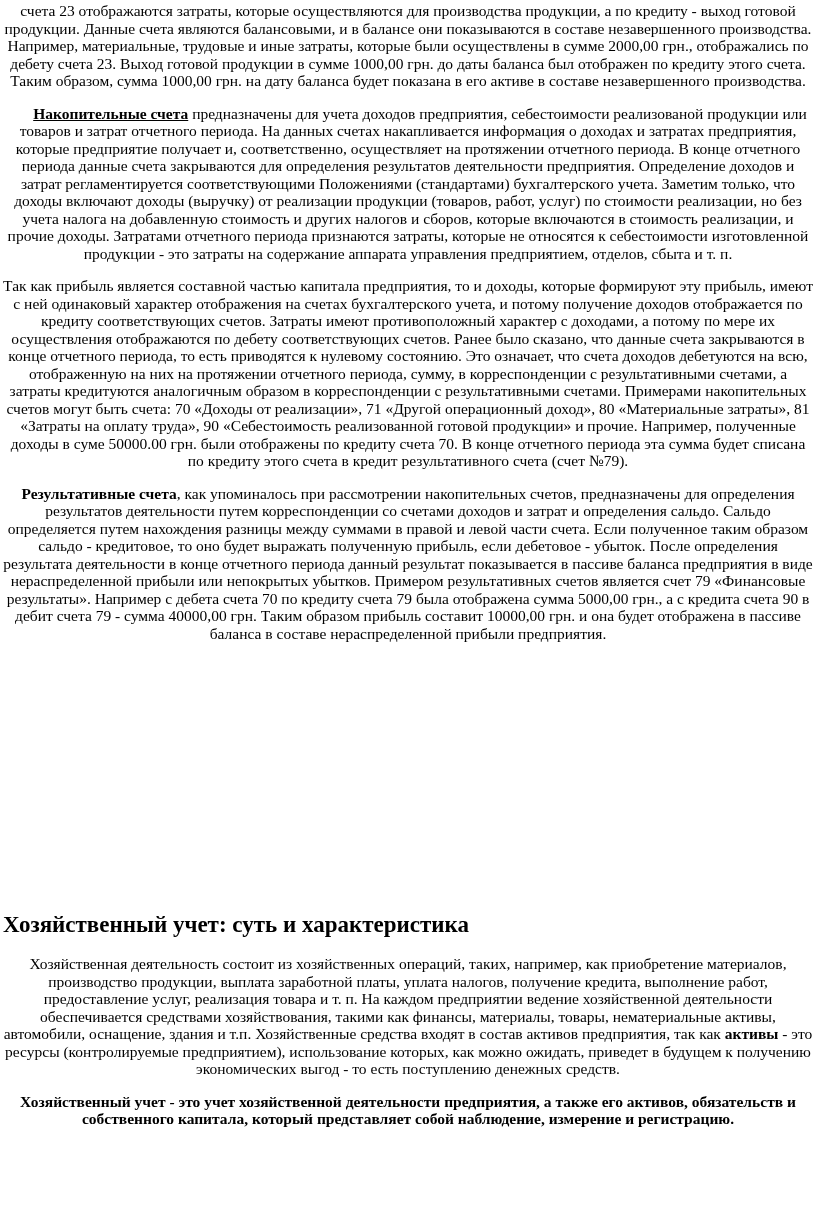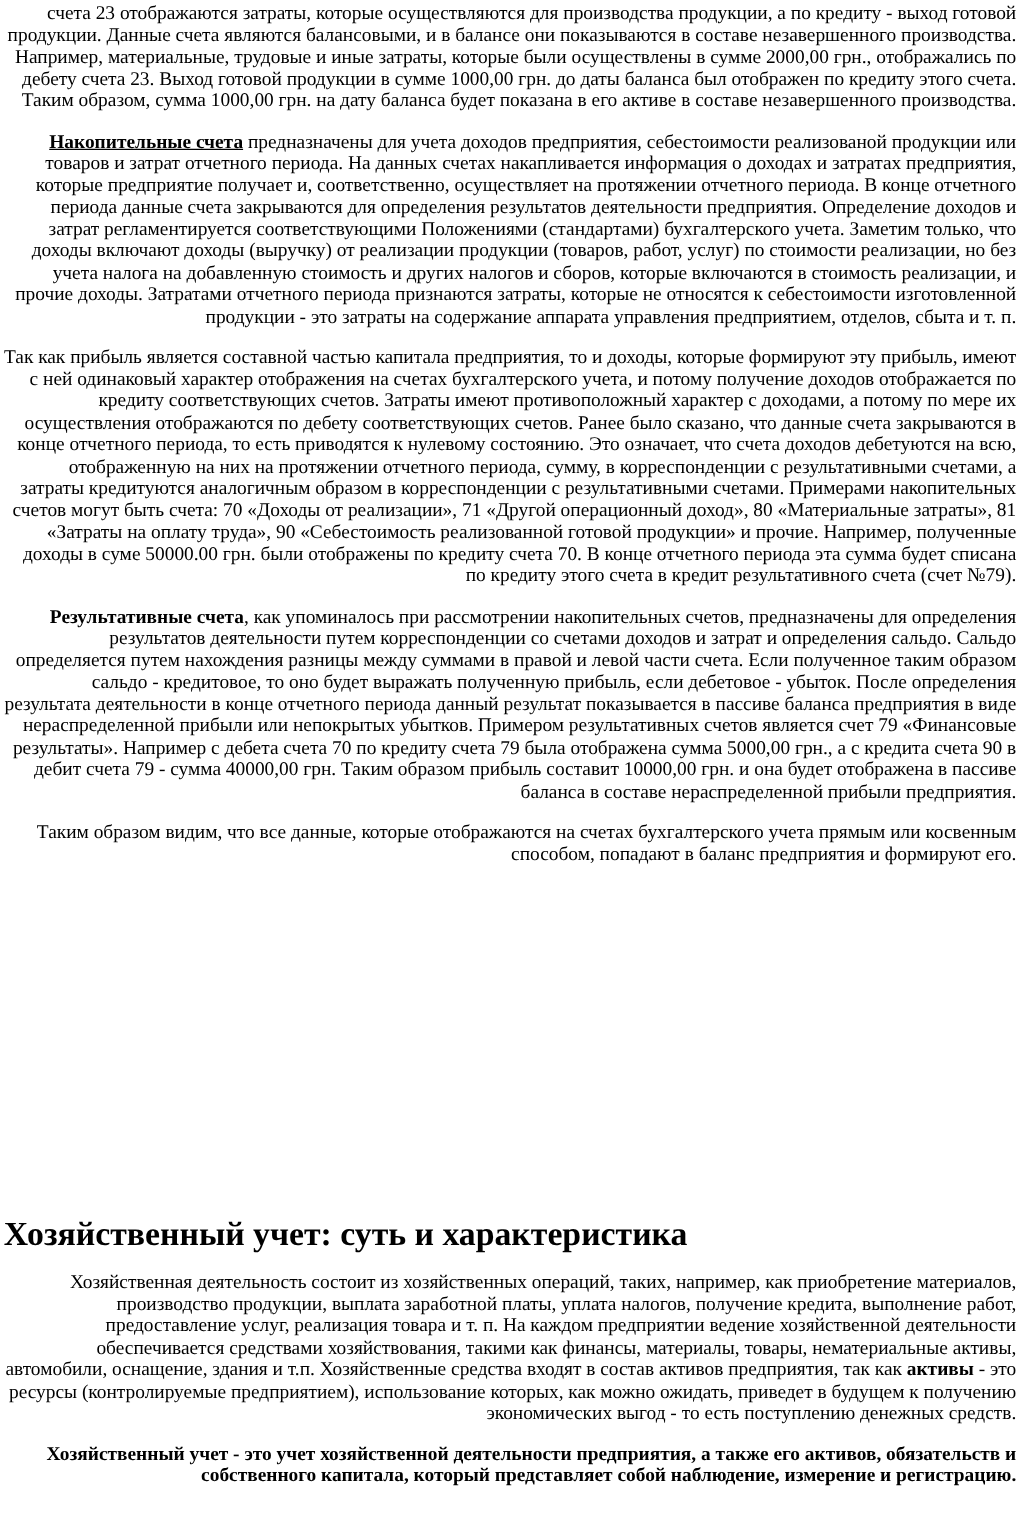--- a/index.html
+++ b/index.html
@@ -16,45 +16,44 @@
     font-size: 15.5px;
     line-height: 17.5px;
   }
   .page {
     width: 810px;
     padding: 2px 3px 0 3px;
     box-sizing: content-box;
   }
   p.para {
     margin: 0 0 15px 0;
-    text-align: right;
+    text-align: center;
   }
   .run-bold { font-weight: bold; }
   .run-underline { text-decoration: underline; margin-left: 24px; }
   .page-break-gap {
     height: 250px;
   }
   h1.doc-heading {
-    font-size: 27px;
+    font-size: 23px;
     line-height: 28px;
     font-weight: bold;
-    margin: 16px 0 16px 0;
+    margin: 4px 0 16px 0;
     font-family: Liberation Serif, serif;
   }
 </style>
 </head>
 <body>
 
 <div class="page">
   <section id="block-top">
       <p class="para"><span>счета 23 отображаются затраты, которые осуществляются для производства продукции, а по кредиту - выход готовой продукции. Данные счета являются балансовыми, и в балансе они показываются в составе незавершенного производства. Например, материальные, трудовые и иные затраты, которые были осуществлены в сумме 2000,00 грн., отображались по дебету счета 23. Выход готовой продукции в сумме 1000,00 грн. до даты баланса был отображен по кредиту этого счета. Таким образом, сумма 1000,00 грн. на дату баланса будет показана в его активе в составе незавершенного производства.</span></p>
       <p class="para"><span class="run-bold run-underline">Накопительные счета</span><span> предназначены для учета доходов предприятия, себестоимости реализованой продукции или товаров и затрат отчетного периода. На данных счетах накапливается информация о доходах и затратах предприятия, которые предприятие получает и, соответственно, осуществляет на протяжении отчетного периода. В конце отчетного периода данные счета закрываются для определения результатов деятельности предприятия. Определение доходов и затрат регламентируется соответствующими Положениями (стандартами) бухгалтерского учета. Заметим только, что доходы включают доходы (выручку) от реализации продукции (товаров, работ, услуг) по стоимости реализации, но без учета налога на добавленную стоимость и других налогов и сборов, которые включаются в стоимость реализации, и прочие доходы. Затратами отчетного периода признаются затраты, которые не относятся к себестоимости изготовленной продукции - это затраты на содержание аппарата управления предприятием, отделов, сбыта и т. п.</span></p>
       <p class="para"><span>Так как прибыль является составной частью капитала предприятия, то и доходы, которые формируют эту прибыль, имеют с ней одинаковый характер отображения на счетах бухгалтерского учета, и потому получение доходов отображается по кредиту соответствующих счетов. Затраты имеют противоположный характер с доходами, а потому по мере их осуществления отображаются по дебету соответствующих счетов. Ранее было сказано, что данные счета закрываются в конце отчетного периода, то есть приводятся к нулевому состоянию. Это означает, что счета доходов дебетуются на всю, отображенную на них на протяжении отчетного периода, сумму, в корреспонденции с результативными счетами, а затраты кредитуются аналогичным образом в корреспонденции с результативными счетами. Примерами накопительных счетов могут быть счета: 70 «Доходы от реализации», 71 «Другой операционный доход», 80 «Материальные затраты», 81 «Затраты на оплату труда», 90 «Себестоимость реализованной готовой продукции» и прочие. Например, полученные доходы в суме 50000.00 грн. были отображены по кредиту счета 70. В конце отчетного периода эта сумма будет списана по кредиту этого счета в кредит результативного счета (счет №79).</span></p>
       <p class="para"><span class="run-bold">Результативные счета</span><span>, как упоминалось при рассмотрении накопительных счетов, предназначены для определения результатов деятельности путем корреспонденции со счетами доходов и затрат и определения сальдо. Сальдо определяется путем нахождения разницы между суммами в правой и левой части счета. Если полученное таким образом сальдо - кредитовое, то оно будет выражать полученную прибыль, если дебетовое - убыток. После определения результата деятельности в конце отчетного периода данный результат показывается в пассиве баланса предприятия в виде нераспределенной прибыли или непокрытых убытков. Примером результативных счетов является счет 79 «Финансовые результаты». Например с дебета счета 70 по кредиту счета 79 была отображена сумма 5000,00 грн., а с кредита счета 90 в дебит счета 79 - сумма 40000,00 грн. Таким образом прибыль составит 10000,00 грн. и она будет отображена в пассиве баланса в составе нераспределенной прибыли предприятия.</span></p>
-      <p class="para"><span>Таким образом видим, что все данные, которые отображаются на счетах бухгалтерского учета прямым или косвенным способом, попадают в баланс предприятия и формируют его.</span></p>
     </section>
   <div class="page-break-gap"></div>
   <h1 class="doc-heading">Хозяйственный учет: суть и характеристика</h1>
   <section id="block-bottom">
       <p class="para"><span>Хозяйственная деятельность состоит из хозяйственных операций, таких, например, как приобретение материалов, производство продукции, выплата заработной платы, уплата налогов, получение кредита, выполнение работ, предоставление услуг, реализация товара и т. п. На каждом предприятии ведение хозяйственной деятельности обеспечивается средствами хозяйствования, такими как финансы, материалы, товары, нематериальные активы, автомобили, оснащение, здания и т.п. Хозяйственные средства входят в состав активов предприятия, так как </span><span class="run-bold">активы</span><span> - это ресурсы (контролируемые предприятием), использование которых, как можно ожидать, приведет в будущем к получению экономических выгод - то есть поступлению денежных средств.</span></p>
       <p class="para"><span class="run-bold">Хозяйственный учет - это учет хозяйственной деятельности предприятия, а также его активов, обязательств и собственного капитала, который представляет собой наблюдение, измерение и регистрацию.</span></p>
     </section>
 </div>
 
 </body></html>

